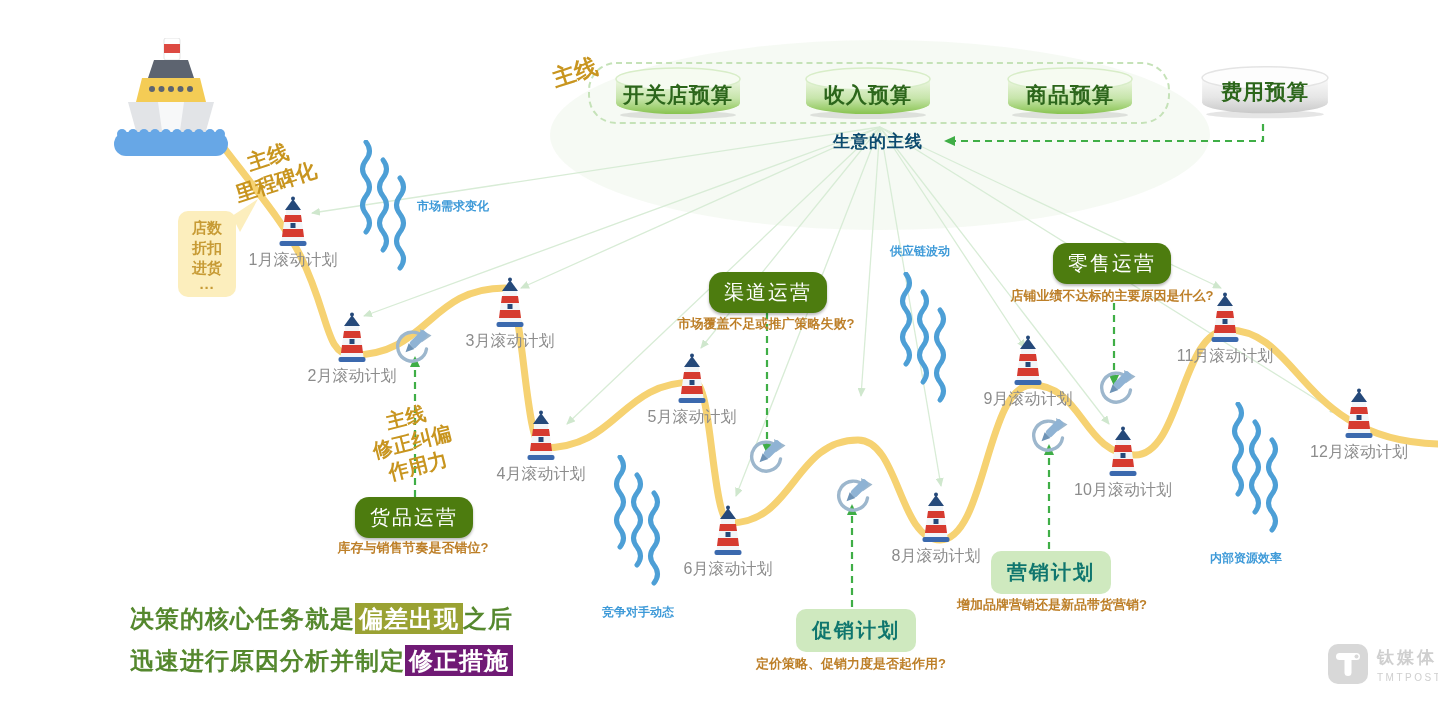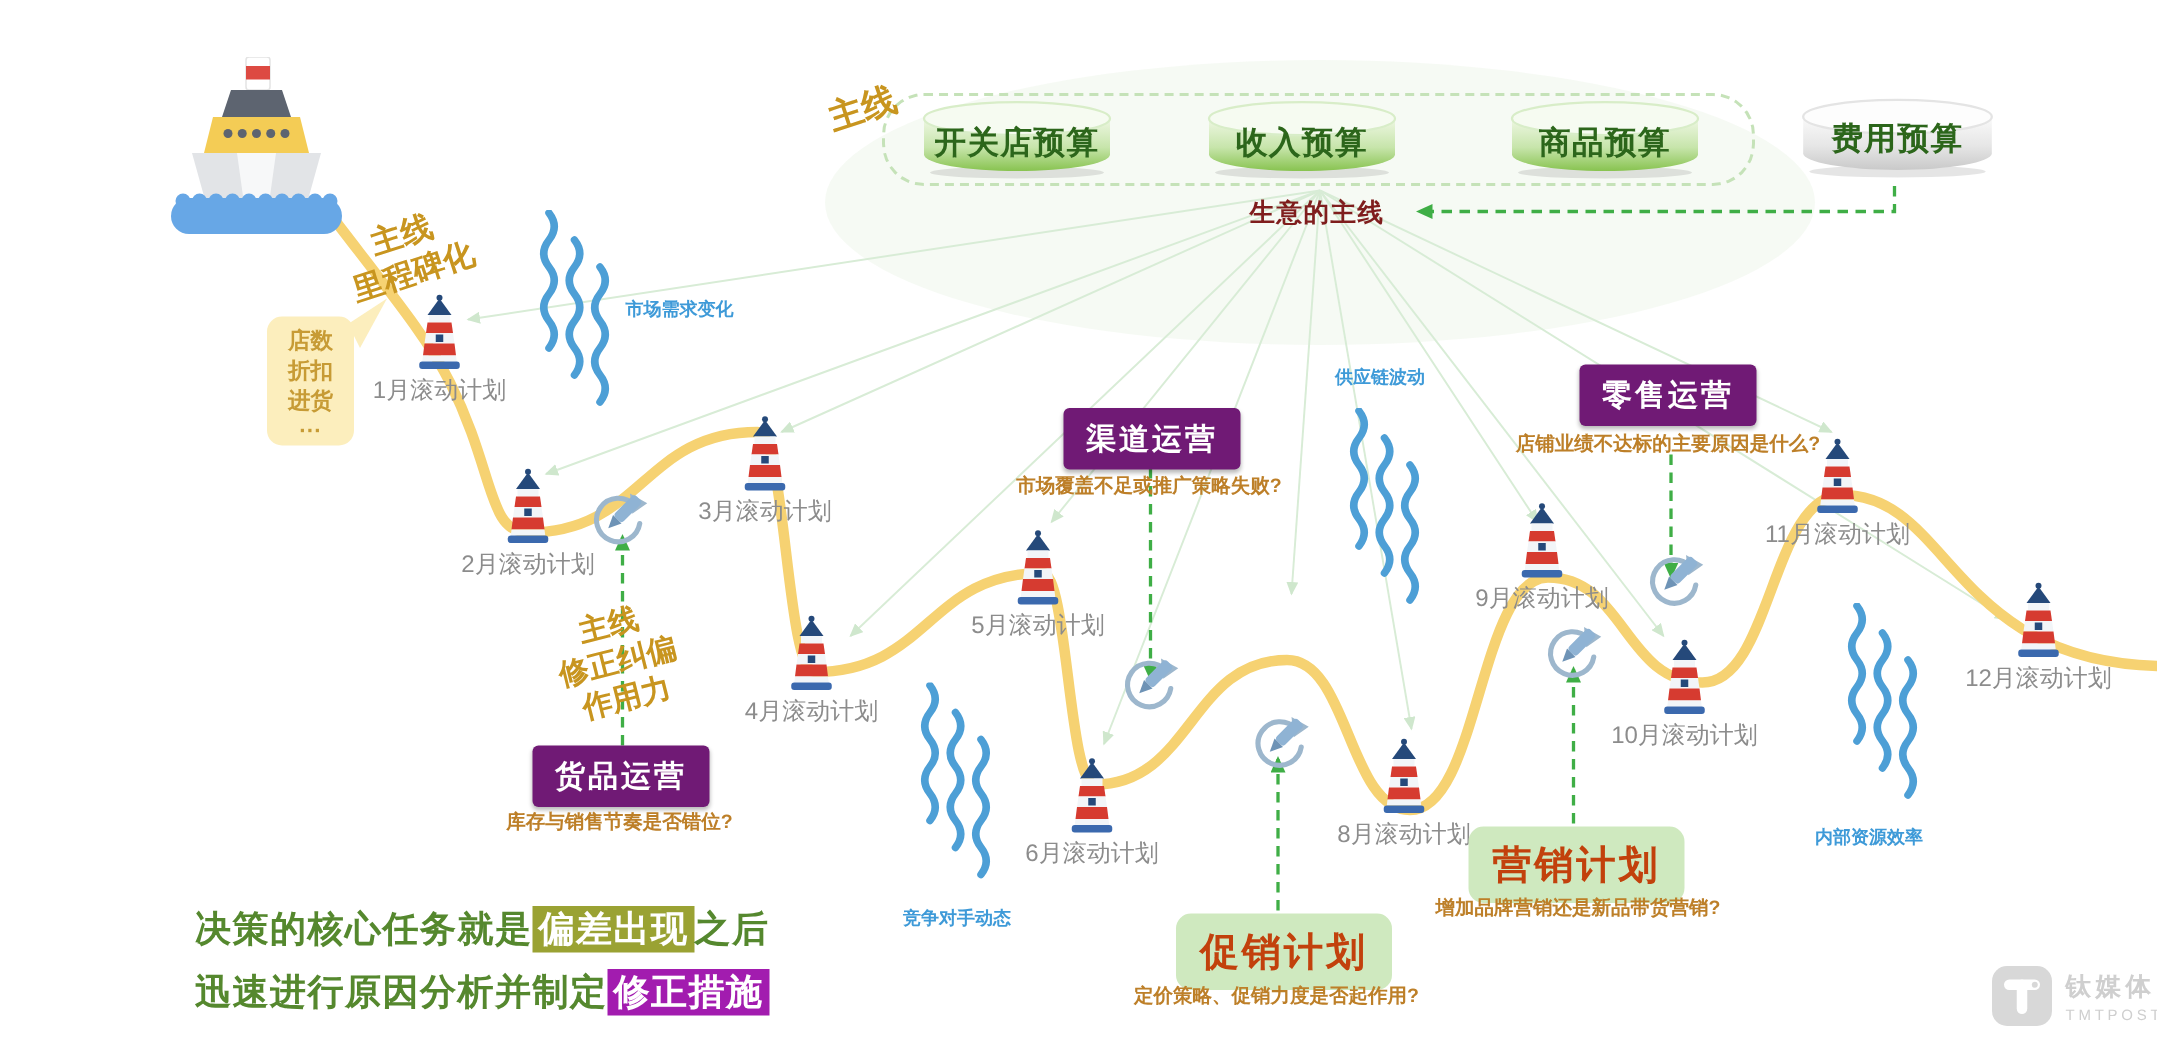--- a/index.html
+++ b/index.html
@@ -20,47 +20,47 @@
 
   
   .cyl{position:absolute;width:140px;height:54px;z-index:4;}
   .cyl svg{position:absolute;left:0;top:0;width:140px;height:54px;}
   .cyl-label{position:absolute;left:0;right:0;top:15px;text-align:center;
              font-size:21px;font-weight:bold;color:#2c661b;letter-spacing:1px;}
   .dash-box{position:absolute;left:588px;top:62px;width:578px;height:58px;z-index:2;
             border:2px dashed #c5e2b8;border-radius:28px;}
 
   
-  .op-dark{position:absolute;z-index:4;transform:translateX(-50%);background:#701a75;color:#fff;
-           font-size:20px;font-weight:bold;letter-spacing:2px;padding:7px 15px;border-radius:4px;
+  .op-dark{position:absolute;z-index:4;transform:translateX(-50%);background:#4d7c0f;color:#fff;
+           font-size:20px;font-weight:normal;letter-spacing:2px;padding:7px 15px;border-radius:14px;
            box-shadow:0 2px 3px rgba(0,0,0,.28);white-space:nowrap;}
-  .op-light{position:absolute;z-index:4;transform:translateX(-50%);background:#cfe9bf;color:#c2410c;
-            font-size:26px;font-weight:bold;letter-spacing:2px;padding:8px 16px;border-radius:10px;
+  .op-light{position:absolute;z-index:4;transform:translateX(-50%);background:#cfe9bf;color:#0f766e;
+            font-size:20px;font-weight:bold;letter-spacing:2px;padding:8px 16px;border-radius:10px;
             white-space:nowrap;}
   .question{position:absolute;z-index:4;transform:translateX(-50%);font-size:13px;font-weight:bold;
             color:#bd7f28;white-space:nowrap;}
 
   
   .olive-note{position:absolute;z-index:4;color:#c8951f;font-weight:bold;text-align:center;line-height:1.25;}
 
   
   .bubble{position:absolute;left:178px;top:211px;width:58px;height:86px;z-index:3;background:#fceebd;
           border-radius:10px;color:#c79b35;font-size:15px;font-weight:bold;line-height:20px;
           text-align:center;padding-top:7px;box-sizing:border-box;}
 
-  .hub-label{position:absolute;left:833px;top:130px;z-index:4;color:#7f1d1d;
+  .hub-label{position:absolute;left:833px;top:130px;z-index:4;color:#0c4a6e;
              font-size:17px;font-weight:bold;letter-spacing:1px;white-space:nowrap;}
 
   .cycle-svg{position:absolute;width:44px;height:44px;z-index:3;}
 
   
   .statement{position:absolute;left:130px;z-index:4;font-size:24px;font-weight:bold;color:#55882e;
              letter-spacing:1px;white-space:nowrap;}
   .hl-olive{background:#9aa233;color:#fff;padding:2px 4px;}
-  .hl-green{background:#a21caf;color:#fff;padding:2px 4px;}
+  .hl-green{background:#701a75;color:#fff;padding:2px 4px;}
 
   
   .wm{position:absolute;left:1328px;top:644px;z-index:4;display:flex;align-items:center;}
   .wm-logo{width:40px;height:40px;}
   .wm-txt{margin-left:9px;color:#cfcfcf;}
   .wm-name{font-size:17px;font-weight:bold;letter-spacing:3px;}
   .wm-sub{font-size:10px;letter-spacing:2.5px;margin-top:3px;}
 </style>
 </head>
 <body>

